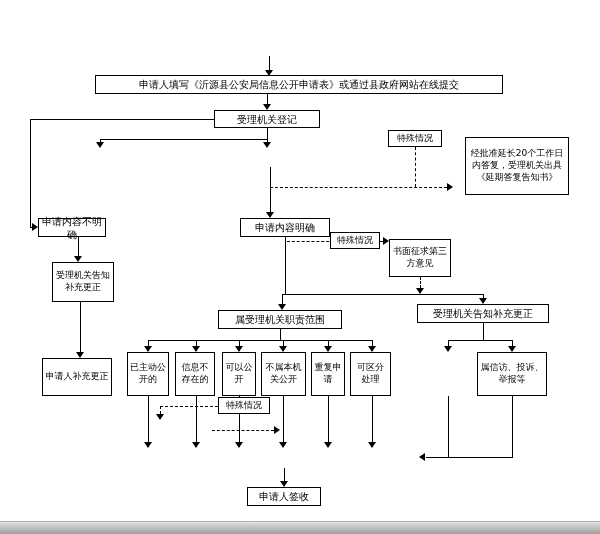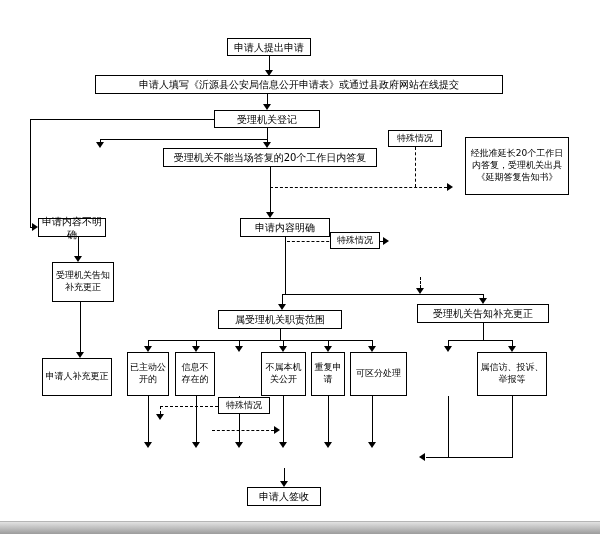--- a/index.html
+++ b/index.html
@@ -23,38 +23,38 @@
   .arrow.right{border-top:4px solid transparent;border-bottom:4px solid transparent;border-left:6px solid #000}
   .arrow.left{border-top:4px solid transparent;border-bottom:4px solid transparent;border-right:6px solid #000}
   .bottombar{position:absolute;left:0;bottom:0;width:600px;height:13px;
     background:linear-gradient(#e2e2e2,#9c9c9c);border-top:1px solid #b5b5b5;z-index:4}
 </style>
 </head>
 <body>
 
 <div class="stage">
 
-  <div class="node" style="left:227px;top:38px;width:84px;height:18px">申请人提出申请</div>
   <div class="node" style="left:95px;top:75px;width:408px;height:19px">申请人填写《沂源县公安局信息公开申请表》或通过县政府网站在线提交</div>
   <div class="node" style="left:214px;top:110px;width:106px;height:18px">受理机关登记</div>
   <div class="node sm" style="left:388px;top:130px;width:54px;height:17px">特殊情况</div>
-  <div class="node" style="left:163px;top:148px;width:214px;height:19px">受理机关不能当场答复的20个工作日内答复</div>
   <div class="node sm" style="left:465px;top:137px;width:104px;height:58px">经批准延长20个工作日内答复，受理机关出具《延期答复告知书》</div>
   <div class="node" style="left:38px;top:218px;width:68px;height:19px">申请内容不明确</div>
   <div class="node" style="left:240px;top:218px;width:90px;height:19px">申请内容明确</div>
   <div class="node sm" style="left:330px;top:232px;width:50px;height:17px">特殊情况</div>
+  <div class="node sm" style="left:389px;top:239px;width:62px;height:38px">书面征求第三方意见</div>
   <div class="node sm" style="left:52px;top:262px;width:62px;height:40px">受理机关告知补充更正</div>
   <div class="node" style="left:218px;top:310px;width:124px;height:19px">属受理机关职责范围</div>
   <div class="node" style="left:417px;top:304px;width:132px;height:19px">受理机关告知补充更正</div>
   <div class="node sm" style="left:42px;top:358px;width:70px;height:38px">申请人补充更正</div>
   <div class="node sm" style="left:127px;top:352px;width:42px;height:44px">已主动公开的</div>
   <div class="node sm" style="left:175px;top:352px;width:40px;height:44px">信息不存在的</div>
+  <div class="node sm" style="left:222px;top:352px;width:34px;height:44px">可以公开</div>
   <div class="node sm" style="left:261px;top:352px;width:45px;height:44px">不属本机关公开</div>
   <div class="node sm" style="left:311px;top:352px;width:34px;height:44px">重复申请</div>
-  <div class="node sm" style="left:350px;top:352px;width:57px;height:44px">可区分处理</div>
+  <div class="node sm" style="left:350px;top:352px;width:41px;height:44px">可区分处理</div>
   <div class="node sm" style="left:477px;top:352px;width:70px;height:44px">属信访、投诉、举报等</div>
   <div class="node sm" style="left:218px;top:397px;width:52px;height:17px">特殊情况</div>
   <div class="node" style="left:247px;top:487px;width:74px;height:19px">申请人签收</div>
 
   <div class="line vline" style="left:269px;top:56px;height:14px"></div>
   <div class="line vline" style="left:267px;top:94px;height:10px"></div>
   <div class="line vline" style="left:267px;top:128px;height:11px"></div>
   <div class="line hline" style="left:100px;top:139px;width:168px"></div>
   <div class="line vline" style="left:100px;top:139px;height:3px"></div>
   <div class="line vline" style="left:267px;top:139px;height:3px"></div>

